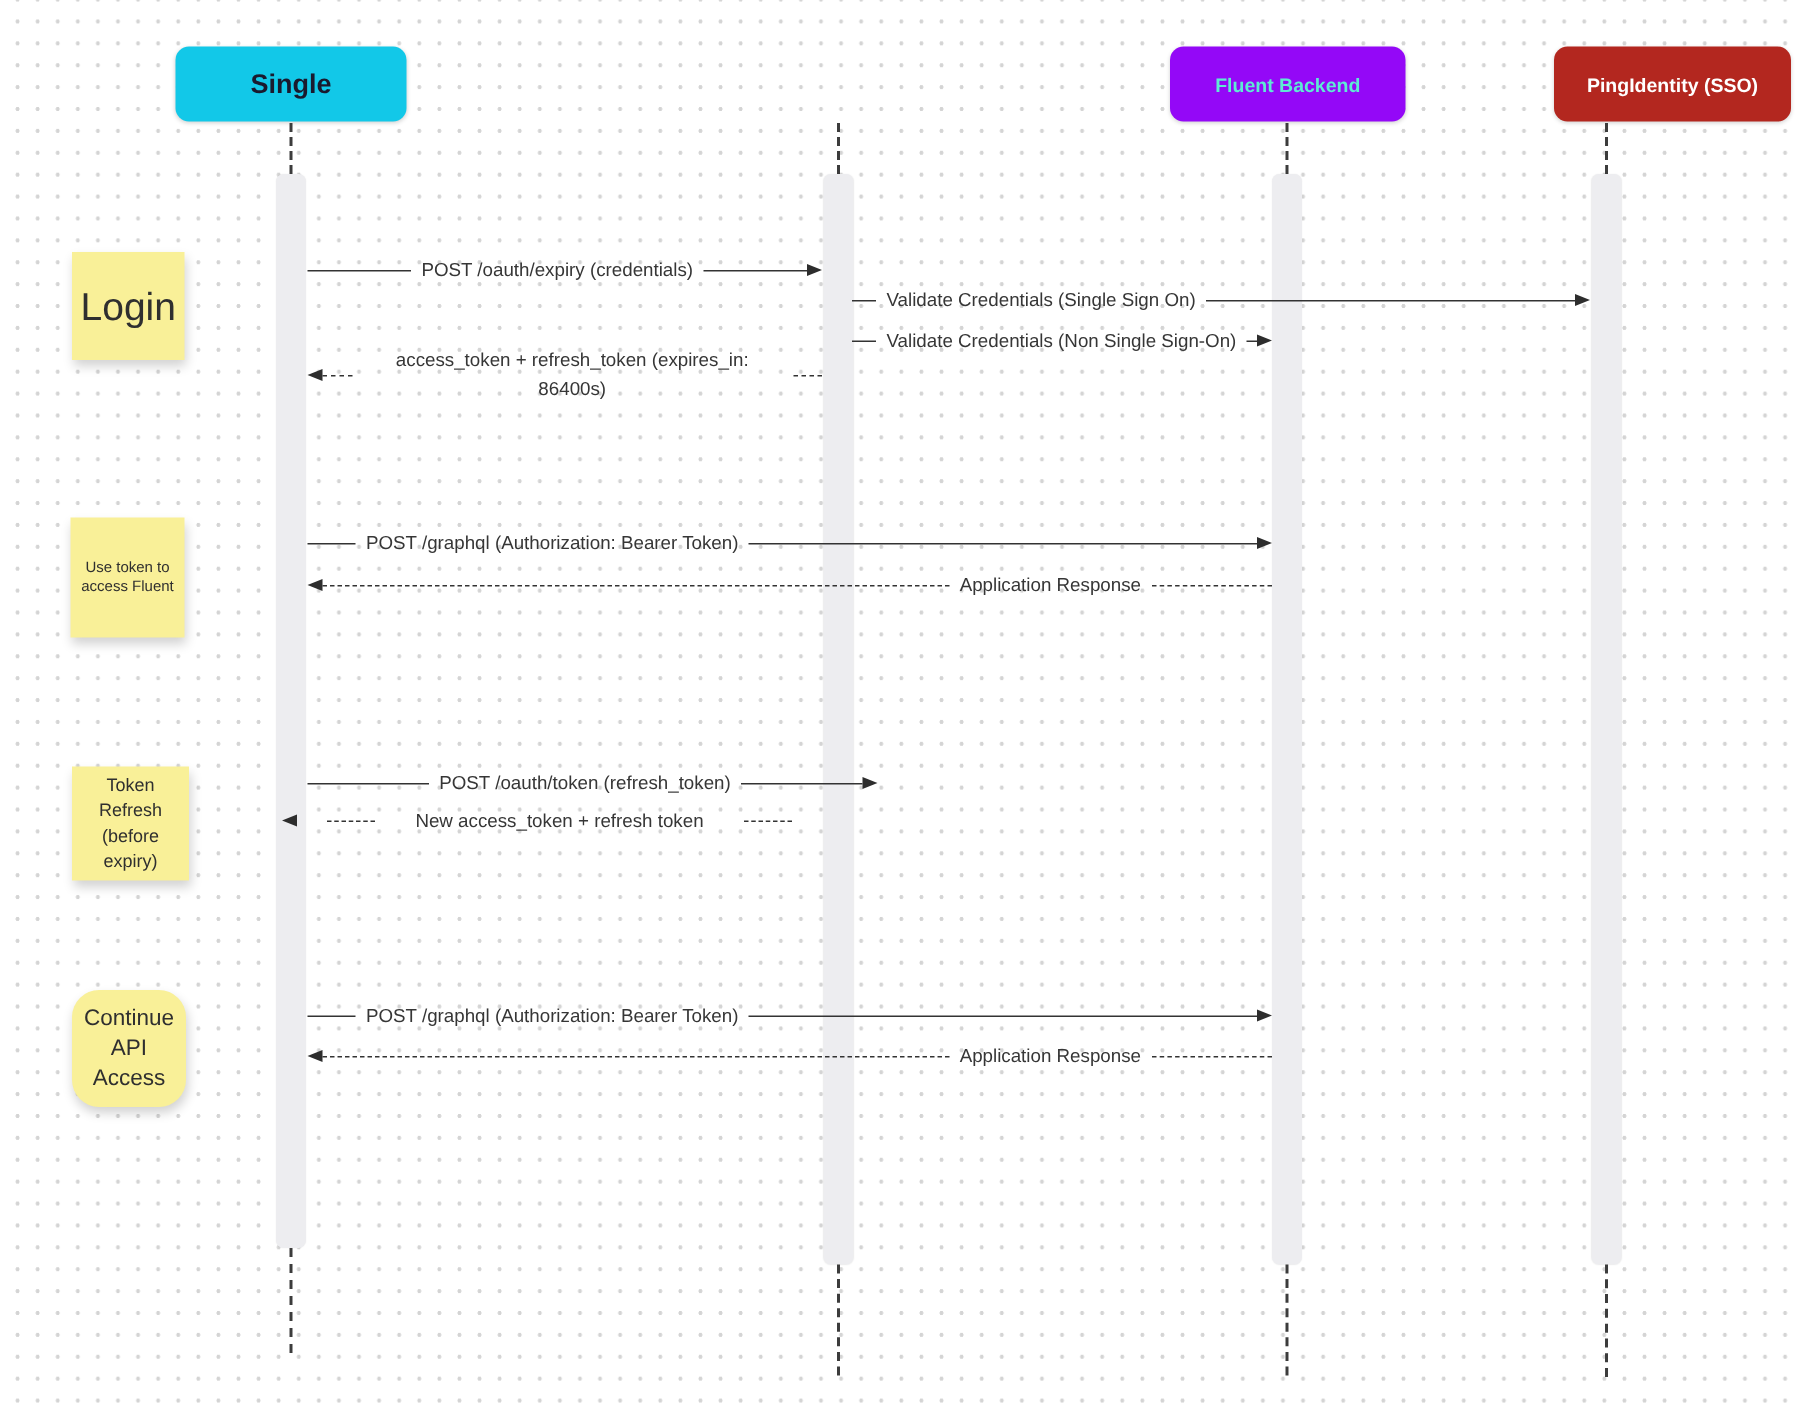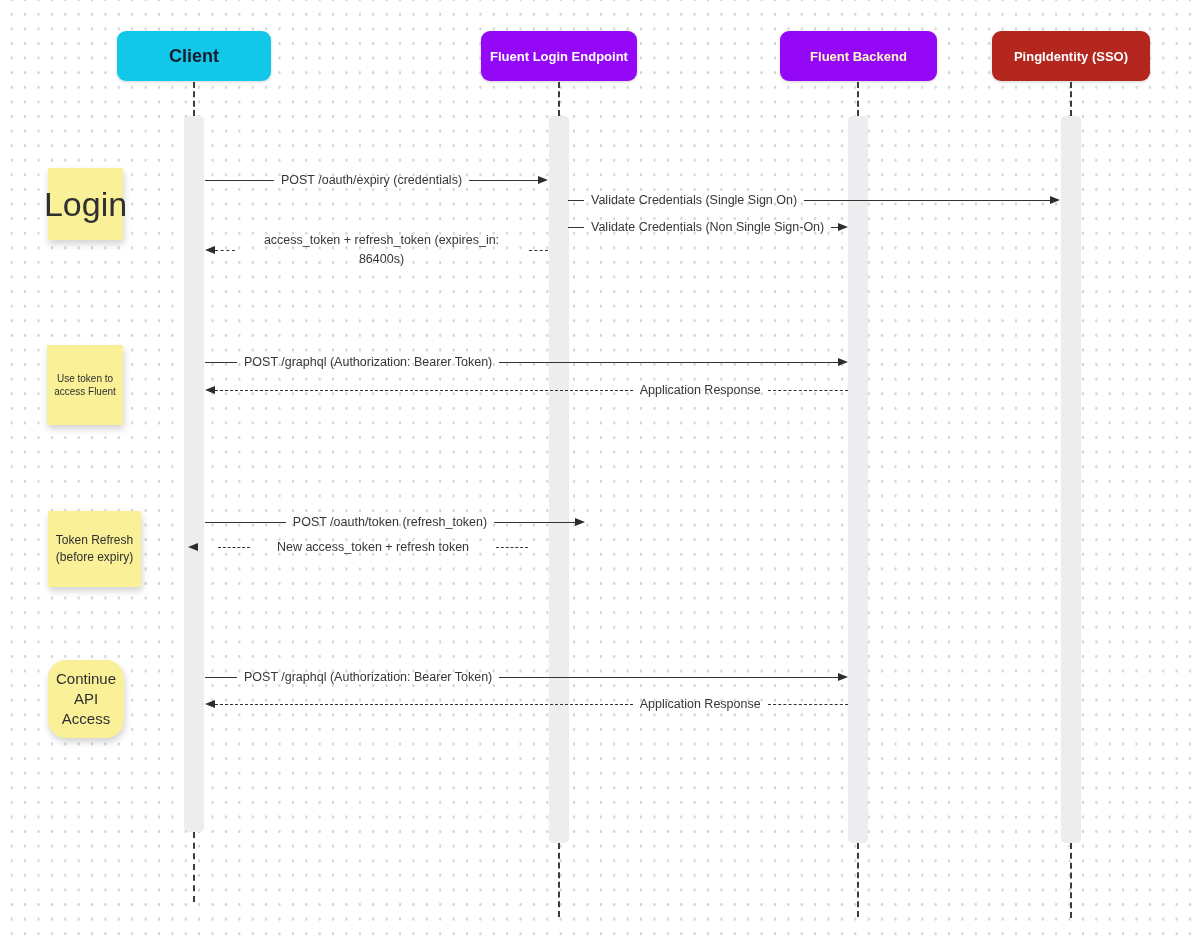--- a/index.html
+++ b/index.html
@@ -14,33 +14,33 @@
   
   .actor{
     position:absolute;height:50px;border-radius:9px;
     display:flex;align-items:center;justify-content:center;
     font-weight:bold;box-shadow:0 1px 3px rgba(0,0,0,.18);
     text-align:center;
   }
   .a-client{left:117px;top:31px;width:154px;font-size:18px;}
   .a-login {left:481px;top:31px;width:156px;font-size:13px;}
   .a-backend{left:780px;top:31px;width:157px;font-size:13px;}
-  .a-ping  {left:992px;top:31px;width:158px;font-size:13px;}
+  .a-ping  {left:1036px;top:31px;width:158px;font-size:13px;}
   
   .ll-dash{position:absolute;width:0;border-left:2px dashed #3c3c3c;}
   .ll-bar{position:absolute;width:20px;border-radius:5px;box-shadow:0 0 1px rgba(0,0,0,.08);}
   
   .note{
     position:absolute;display:flex;align-items:center;justify-content:center;
     text-align:center;color:#2f2f2f;box-shadow:1px 4px 7px rgba(0,0,0,.18);
     padding:2px;box-sizing:border-box;
   }
-  .n-login   {left:48px;top:168px;width:75px;height:72px;font-size:34px;}
+  .n-login   {left:48px;top:168px;width:75px;height:72px;font-size:26px;}
   .n-usetoken{left:47px;top:345px;width:76px;height:80px;font-size:10px;line-height:1.32;}
-  .n-refresh {left:48px;top:511px;width:93px;height:76px;font-size:12px;line-height:1.4;}
+  .n-refresh {left:48px;top:511px;width:78px;height:76px;font-size:12px;line-height:1.4;}
   .n-continue{left:48px;top:660px;width:76px;height:78px;font-size:15px;line-height:1.35;}
   
   .msg{position:absolute;height:30px;display:flex;align-items:center;}
   .msg .seg{display:block;height:0;flex:1 1 auto;}
   .msg .seg.solid{border-top:1.7px solid #333;}
   .msg .seg.dash {border-top:1.7px dashed #333;}
   .msg .lbl{
     flex:0 0 auto;padding:0 7px;font-size:12.5px;color:#363636;
     white-space:nowrap;text-align:center;
   }
@@ -62,26 +62,23 @@
   .m8 {left:188px;top:532px;width:340px;gap:20px;}
   .m9 {left:205px;top:662px;width:643px;}
   .m10{left:205px;top:689px;width:643px;}
 </style>
 </head>
 <body>
 
 <div class="canvas">
 
   <div class="actor a-client" style="background-color: rgb(18, 200, 232); color: rgb(26, 26, 46);">
-    <span>Client</span>
+    <span>Single</span>
   </div>
-  <div class="actor a-login" style="background-color: rgb(148, 8, 247); color: rgb(255, 255, 255);">
-    <span>Fluent Login Endpoint</span>
-  </div>
-  <div class="actor a-backend" style="background-color: rgb(148, 8, 247); color: #fef9c3;">
+  <div class="actor a-backend" style="background-color: rgb(148, 8, 247); color: #5eead4;">
     <span>Fluent Backend</span>
   </div>
   <div class="actor a-ping" style="background-color: rgb(179, 39, 31); color: rgb(255, 255, 255);">
     <span>PingIdentity (SSO)</span>
   </div>
 
   <div class="ll-dash" style="left:193px;top:82px;height:34px;"></div>
   <div class="ll-bar" style="left: 184px; top: 116px; height: 716px; background-color: rgb(237, 237, 240);"></div>
   <div class="ll-dash" style="left:193px;top:832px;height:70px;"></div>
 

